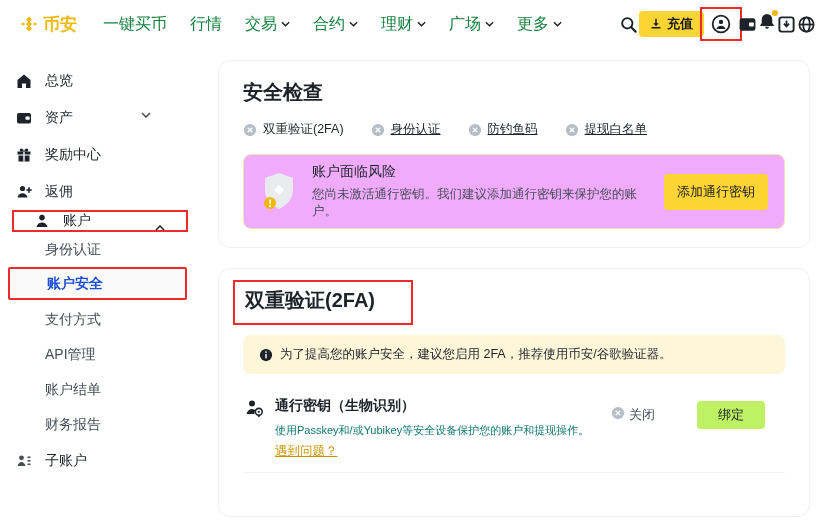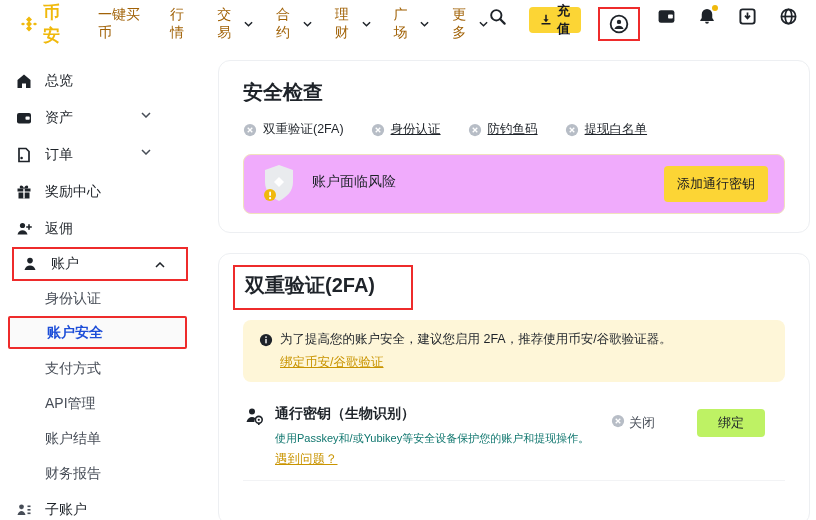--- a/index.html
+++ b/index.html
@@ -4,41 +4,41 @@
 <style>
   * { box-sizing: border-box; margin: 0; padding: 0; }
   html,body { width:816px; height:520px; overflow:hidden; background:#fff;
     font-family:"Liberation Sans","DejaVu Sans",sans-serif; color:#1E2329; }
   a { text-decoration:none; color:inherit; cursor:pointer; }
   button { cursor:pointer; font-family:inherit; }
   svg { display:block; }
 
   
   .header { height:48px; display:flex; align-items:center; justify-content:space-between;
-    padding:0 18px 0 20px;font-family:Liberation Mono, monospace; }
+    padding:0 0 0 20px;font-family:Liberation Mono, monospace; }
   .hleft { display:flex; align-items:center; }
   .logo { display:flex; align-items:center; gap:5px; margin-right:26px; }
   .logo-text { color:#F0B90B; font-size:17px; font-weight:bold; }
   .nav { display:flex; align-items:center; gap:23px; }
-  .nav-item { font-size:14px; font-weight:500; color:#a16207; display:inline-flex; align-items:center; gap:4px; }
-  .hright { display:flex; gap:22px; }
+  .nav-item { font-size:16px; font-weight:500; color:#15803d; display:inline-flex; align-items:center; gap:4px; }
+  .hright { display:flex; align-items:center; gap:1px; }
   .icon-btn { background:none; border:none; padding:0; color:#1E2329; display:inline-flex; }
   .deposit-btn { background:#FCD535; border:none; border-radius:4px; height:26px; padding:0 11px;
     font-size:13px; font-weight:bold; color:#181A20; display:inline-flex; align-items:center; gap:5px; }
   .annot-profile { border:2px solid #EE2B2B; padding:5px 9px; display:inline-flex; margin:0 -5px; }
   .bell-wrap { position:relative; }
   .bell-dot { position:absolute; top:-2px; right:-2px; width:6px; height:6px; border-radius:50%; background:#F0B90B; }
 
   
   .layout { display:flex; align-items:flex-start; }
   .sidebar { width:218px; flex-shrink:0; padding-top:14px; }
   .side-item { height:37px; display:flex; align-items:center; gap:13px; padding:0 16px;
     font-size:14px; color:#1E2329; position:relative; cursor:pointer; }
   .side-item .chev { position:absolute; left:141px; top:13px; color:#474D57; }
-  .side-item.annot { border:2px solid #EE2B2B; margin:0 30px 0 12px; padding:0 8px; height:34px; }
+  .side-item.annot { border:2px solid #EE2B2B; margin:0 30px 0 12px; padding:0 20px; height:22px; }
   .side-sub { height:35px; display:flex; align-items:center; padding-left:45px;
     font-size:14px; color:#474D57; cursor:pointer; }
   .side-sub.selected { color:#1d4ed8; font-weight:bold; background:#FAFAFA; }
   .side-sub.annot { border:2px solid #EE2B2B; margin:0 31px 2px 8px; padding-left:37px; height:33px; border-radius:2px; }
   .side-icon { color:#1E2329; display:inline-flex; }
 
   .main { flex:1; padding:12px 6px 0 0; }
   .card { border:1px solid #EDEFF2; border-radius:12px; padding:18px 24px; background:#fff; }
   .card + .card { margin-top:20px; }
   .card-title { font-size:20px; font-weight:bold; }
@@ -213,34 +213,20 @@
       </span>
       <span>资产</span>
       <span class="chev">
           <svg width="10" height="6" viewBox="0 0 10 6" fill="none">
             <path d="M1 1l4 4 4-4" stroke="#474D57" stroke-width="1.5"></path>
           </svg>
         </span>
     </div>
     <div class="side-item">
       <span class="side-icon">
-        <svg width="16" height="16" viewBox="0 0 16 16" fill="none">
-            <path d="M3 1.5h7l3 3V14.5H3z" stroke="#1E2329" stroke-width="1.7"></path>
-            <circle cx="5.6" cy="11" r="1.3" fill="#1E2329"></circle>
-          </svg>
-      </span>
-      <span>订单</span>
-      <span class="chev">
-          <svg width="10" height="6" viewBox="0 0 10 6" fill="none">
-            <path d="M1 1l4 4 4-4" stroke="#474D57" stroke-width="1.5"></path>
-          </svg>
-        </span>
-    </div>
-    <div class="side-item">
-      <span class="side-icon">
         <svg width="16" height="16" viewBox="0 0 16 16" fill="#1E2329">
             <rect x="1.5" y="4.5" width="13" height="3"></rect>
             <rect x="2.5" y="8.5" width="11" height="6"></rect>
             <rect x="7.2" y="3" width="1.6" height="12" fill="#fff" opacity="0"></rect>
             <path d="M7.3 4.5V14.5h1.4V4.5z" fill="#fff"></path>
             <path d="M5 1.5c1.5 0 2.5 1.2 3 3H4.6C3.6 4.5 3.4 1.5 5 1.5zM11 1.5c-1.5 0-2.5 1.2-3 3h3.4C12.4 4.5 12.6 1.5 11 1.5z"></path>
           </svg>
       </span>
       <span>奖励中心</span>
     </div>
@@ -347,41 +333,41 @@
           <svg width="38" height="42" viewBox="0 0 38 42">
             <path d="M19 2l14 5v12c0 9-6 15-14 19C11 34 5 28 5 19V7z" fill="#E9EBEE"></path>
             <path d="M19 14l5 5-5 5-5-5z" fill="#fff"></path>
             <circle cx="10" cy="32" r="6" fill="#F0B90B"></circle>
             <rect x="9.2" y="28.5" width="1.8" height="4.5" rx="0.9" fill="#fff"></rect>
             <circle cx="10.1" cy="35.2" r="1.1" fill="#fff"></circle>
           </svg>
         </span>
         <div class="risk-main">
           <div class="risk-title">账户面临风险</div>
+          <div class="risk-desc">您尚未激活通行密钥。我们建议添加通行密钥来保护您的账户。</div>
         </div>
         <button class="add-btn">添加通行密钥</button>
       </div>
     </section>
 
     <section class="card">
       <span class="annot-title">
         <h1 class="card-title">双重验证(2FA)</h1>
       </span>
       <div class="notice">
         <div class="notice-line">
           <span>
               <svg width="14" height="14" viewBox="0 0 16 16">
                 <circle cx="8" cy="8" r="7" fill="#1E2329"></circle>
                 <rect x="7.2" y="6.8" width="1.6" height="5" fill="#fff"></rect>
                 <circle cx="8" cy="4.6" r="1" fill="#fff"></circle>
               </svg>
             </span>
           <span>为了提高您的账户安全，建议您启用 2FA，推荐使用币安/谷歌验证器。</span>
         </div>
-        <a class="notice-link">绑定币安/谷歌验证</a>
       </div>
 
       
       <div class="sec-row">
         <span class="row-icon">
           <svg width="20" height="20" viewBox="0 0 20 20" fill="#1E2329">
               <circle cx="8" cy="5.6" r="3"></circle>
               <path d="M2.5 16c.9-3.4 3.2-4.9 5.5-4.9 1.2 0 2.4.4 3.4 1.2a5 5 0 0 0-1 3.7z"></path>
               <circle cx="14.8" cy="13.8" r="3.4" fill="none" stroke="#1E2329" stroke-width="1.6"></circle>
               <circle cx="14.8" cy="13.8" r="1.1"></circle>

